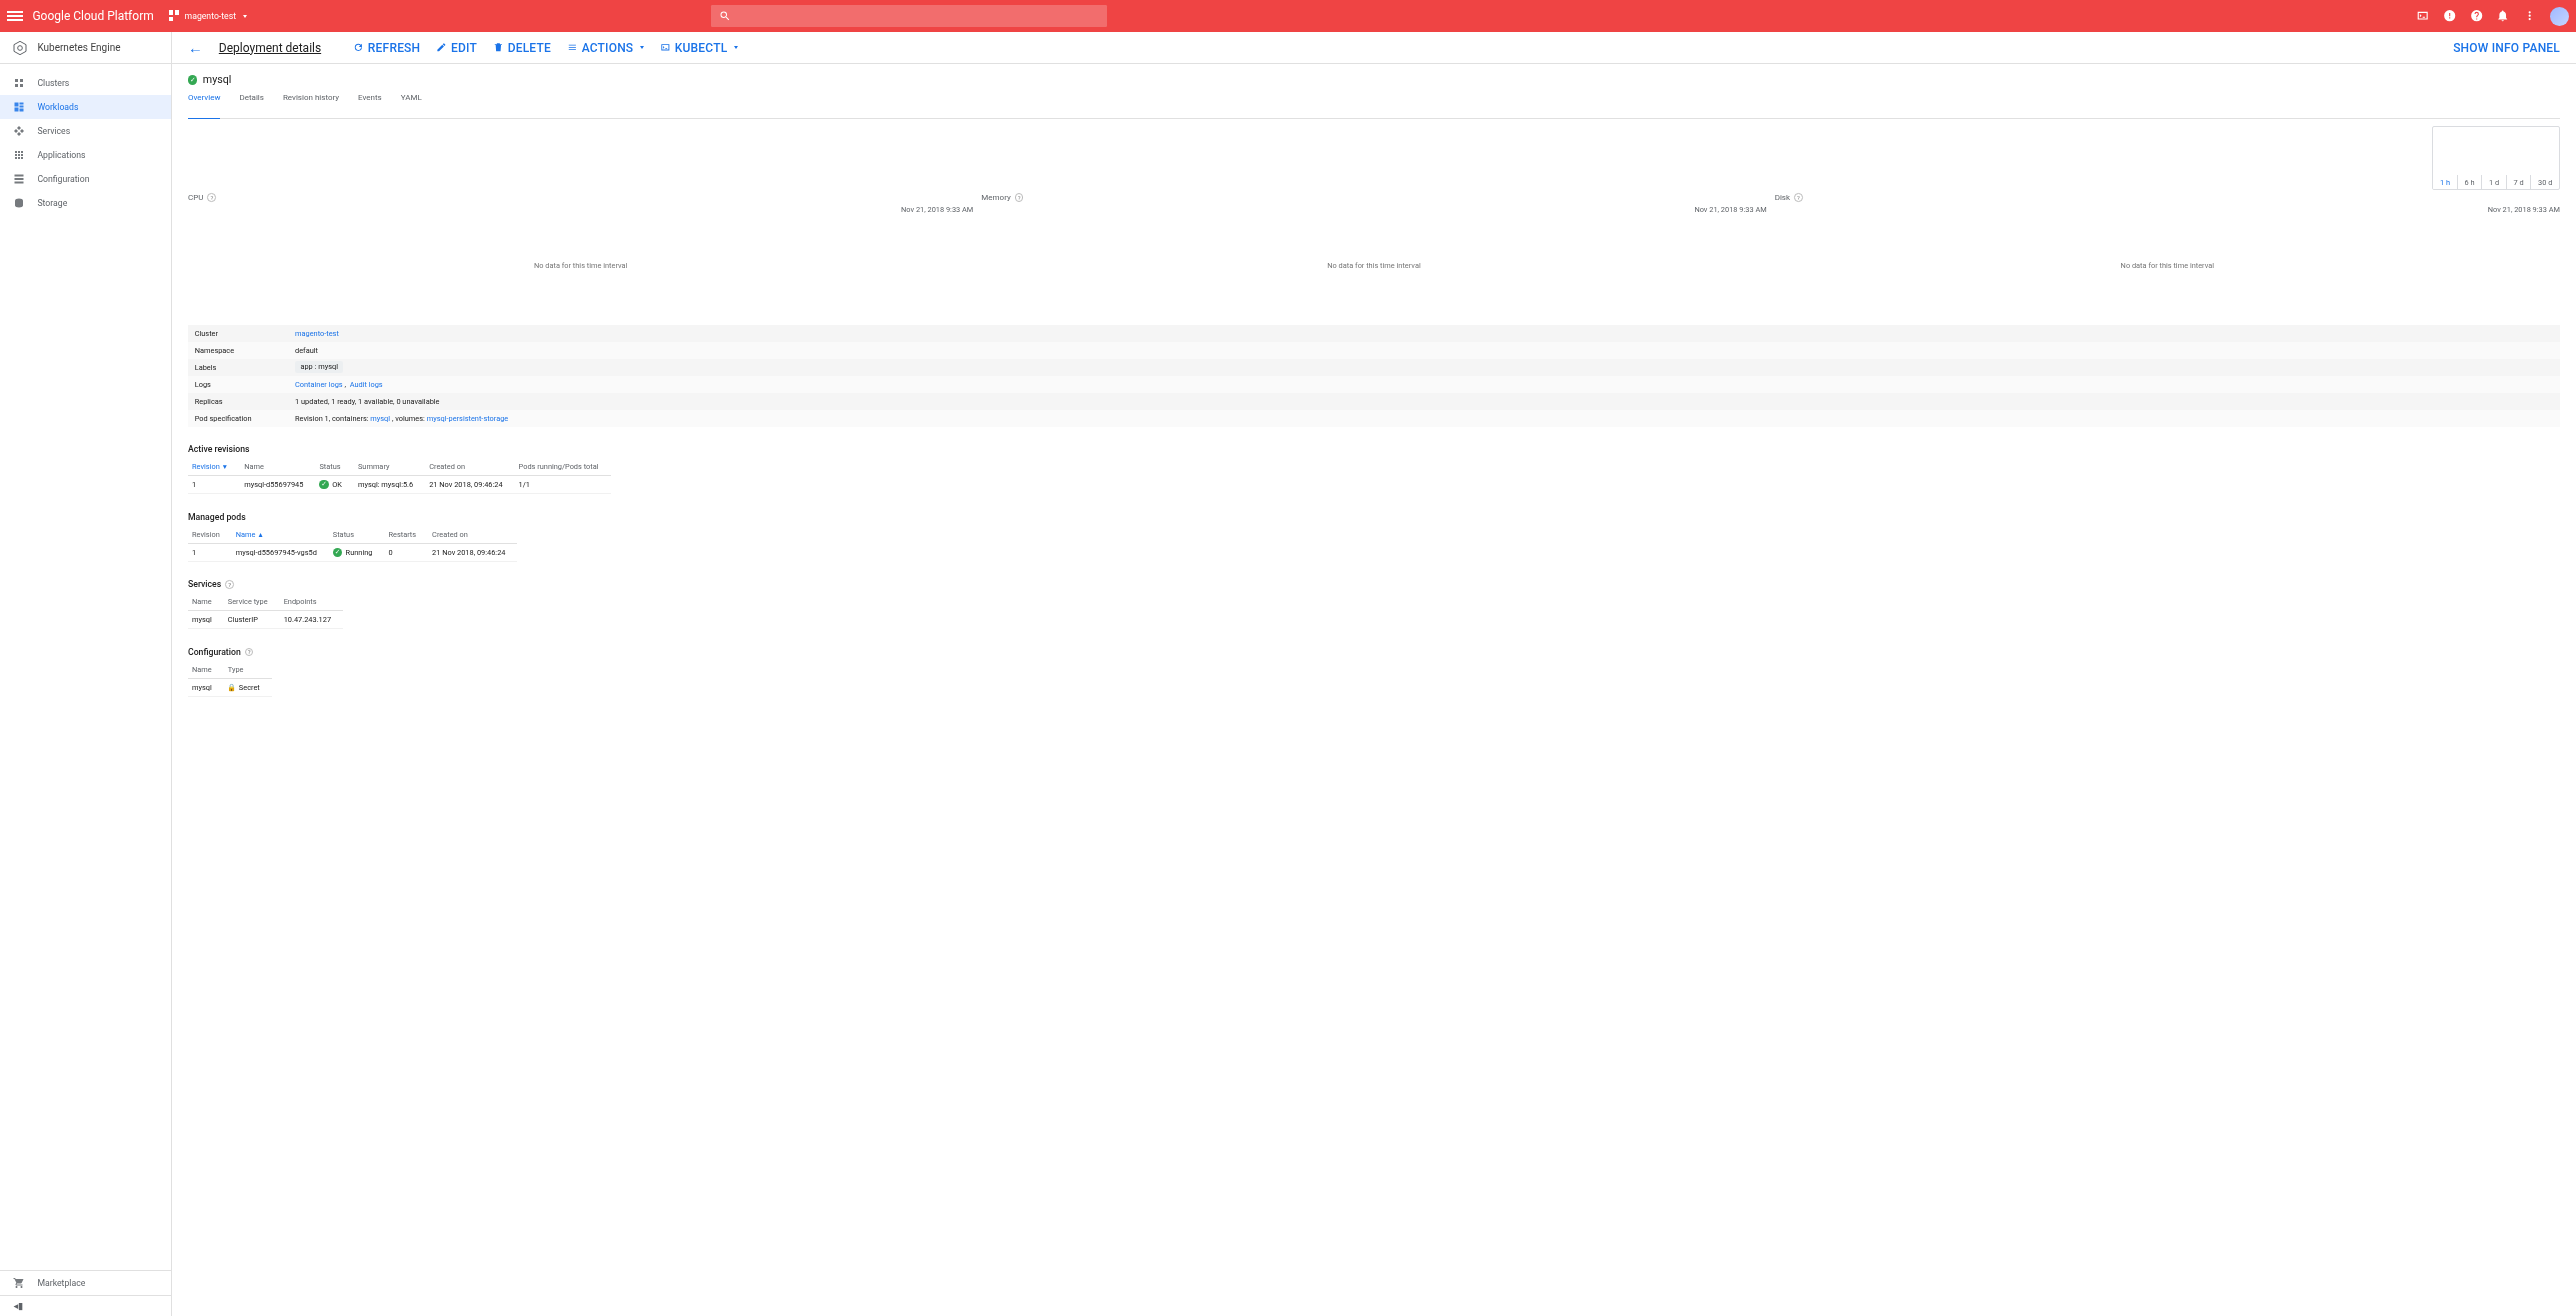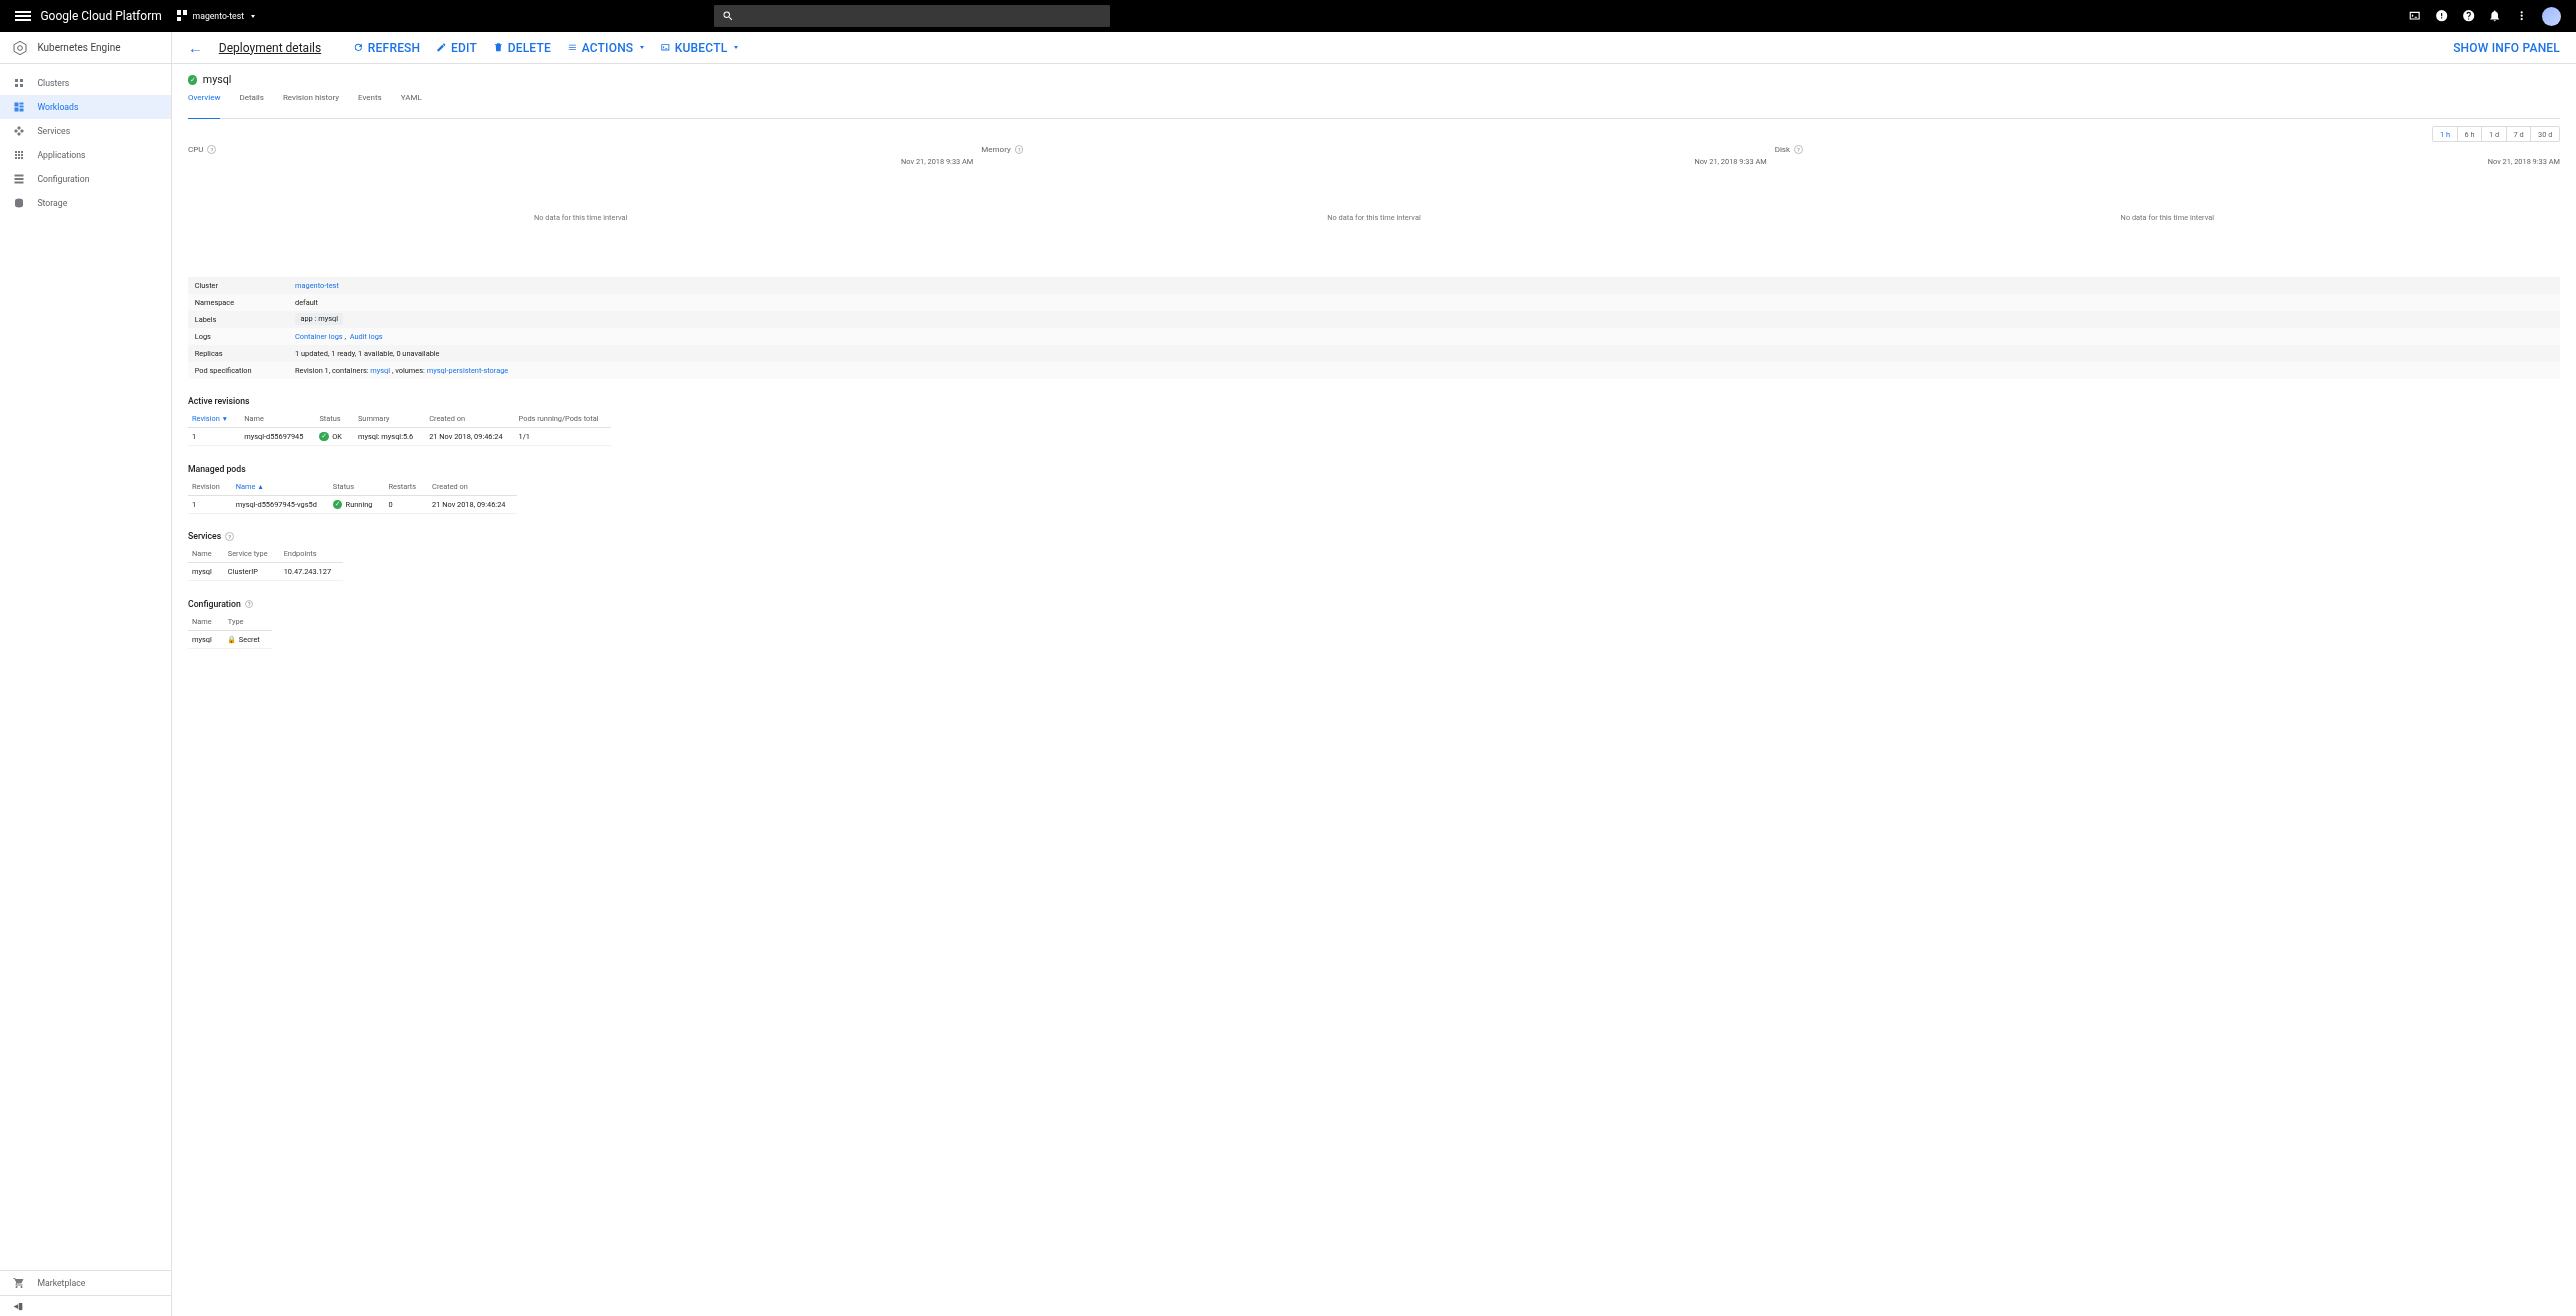--- a/index.html
+++ b/index.html
@@ -1,17 +1,17 @@
 <!DOCTYPE html>
 <html style="font-size:10.7px"><head>
 <meta charset="utf-8">
 <style>
 * { margin:0; padding:0; box-sizing:border-box; font-family:Roboto,"Helvetica Neue",Arial,sans-serif; }
 body { font-size:8.7px; color:#212121; background:#fff; }
-.topbar { height:32px; background:#000000; display:flex; align-items:center; padding:0 15px; color:#fff; }
+.topbar { height:32px; background:#ef4444; display:flex; align-items:center; padding:0 7px; color:#fff; }
 .hamburger { width:16px; height:16px; display:flex; flex-direction:column; justify-content:center; gap:2.7px; cursor:pointer; margin-right:9.4px; }
 .hamburger span { height:1.3px; background:#fff; }
 .brand { font-size:12px; font-weight:400; margin-right:14.8px; }
 .proj { display:flex; align-items:center; gap:4px; font-size:8.7px; cursor:pointer; }
 .proj-icon { width:12px; height:12px; display:flex; flex-wrap:wrap; gap:1.3px; }
 .proj-icon span { width:4.7px; height:4.7px; background:#fff; }
 .caret { width:0; height:0; border-left:2.7px solid transparent; border-right:2.7px solid transparent; border-top:3.4px solid #fff; margin-left:2.7px; }
 .searchbox { margin-left:auto; margin-right:auto; height:21.5px; width:396px; background:rgba(255,255,255,.22); border-radius:1.3px; display:flex; align-items:center; padding:0 8px; position:relative; left:-127px; }
 .searchbox svg { width:12px; height:12px; fill:#fff; }
 .top-icons { display:flex; align-items:center; gap:13.4px; margin-left:auto; }
@@ -36,21 +36,21 @@
 .tbtn svg { width:10.7px; height:10.7px; fill:#1a73e8; }
 .spacer { flex:1; }
 .content { padding:9.4px 16px 27px; }
 .dep-name { display:flex; align-items:center; gap:5.4px; font-size:10.7px; margin-bottom:6.7px; }
 .ok-dot { width:9.4px; height:9.4px; border-radius:50%; background:#34a853; display:flex; align-items:center; justify-content:center; color:#fff; font-size:6.7px; line-height:1; }
 .tabs { display:flex; gap:19px; border-bottom:0.7px solid #e0e0e0; font-size:8px; }
 .tab { padding:0 0 16px; color:#5f6368; cursor:pointer; }
 .tab.active { color:#1a73e8; border-bottom:1.3px solid #1a73e8; margin-bottom:-0.7px; }
 .range-row { display:flex; justify-content:flex-end; margin-top:6.7px; }
 .range { display:flex; border:0.7px solid #dadce0; border-radius:2px; overflow:hidden; font-size:7.4px; }
-.range span { padding:2.7px 6.7px; border-right:0.7px solid #dadce0; color:#5f6368; cursor:pointer; }
+.range span { padding:2.7px 6.7px; border-right:0.7px solid #dadce0; color:#5f6368; cursor:pointer;margin-top:48px; }
 .range span:last-child { border-right:none; }
 .range span.active { color:#1a73e8; background:#fff; }
 .charts { display:flex; gap:8px; margin-top:2.7px; }
 .chart { flex:1; }
 .chart-hdr { display:flex; align-items:center; gap:4px; font-size:8px; color:#5f6368; }
 .help-dot { width:8.7px; height:8.7px; border:0.7px solid #bbb; border-radius:50%; font-size:6px; color:#888; display:flex; align-items:center; justify-content:center; }
 .chart-date { font-size:7.4px; color:#5f6368; text-align:right; margin-top:2.7px; }
 .chart-body { height:104px; display:flex; align-items:center; justify-content:center; color:#757575; font-size:7.4px; }
 .kv { margin-top:6.7px; }
 .kv-row { display:flex; align-items:center; min-height:17px; font-size:7.4px; }

